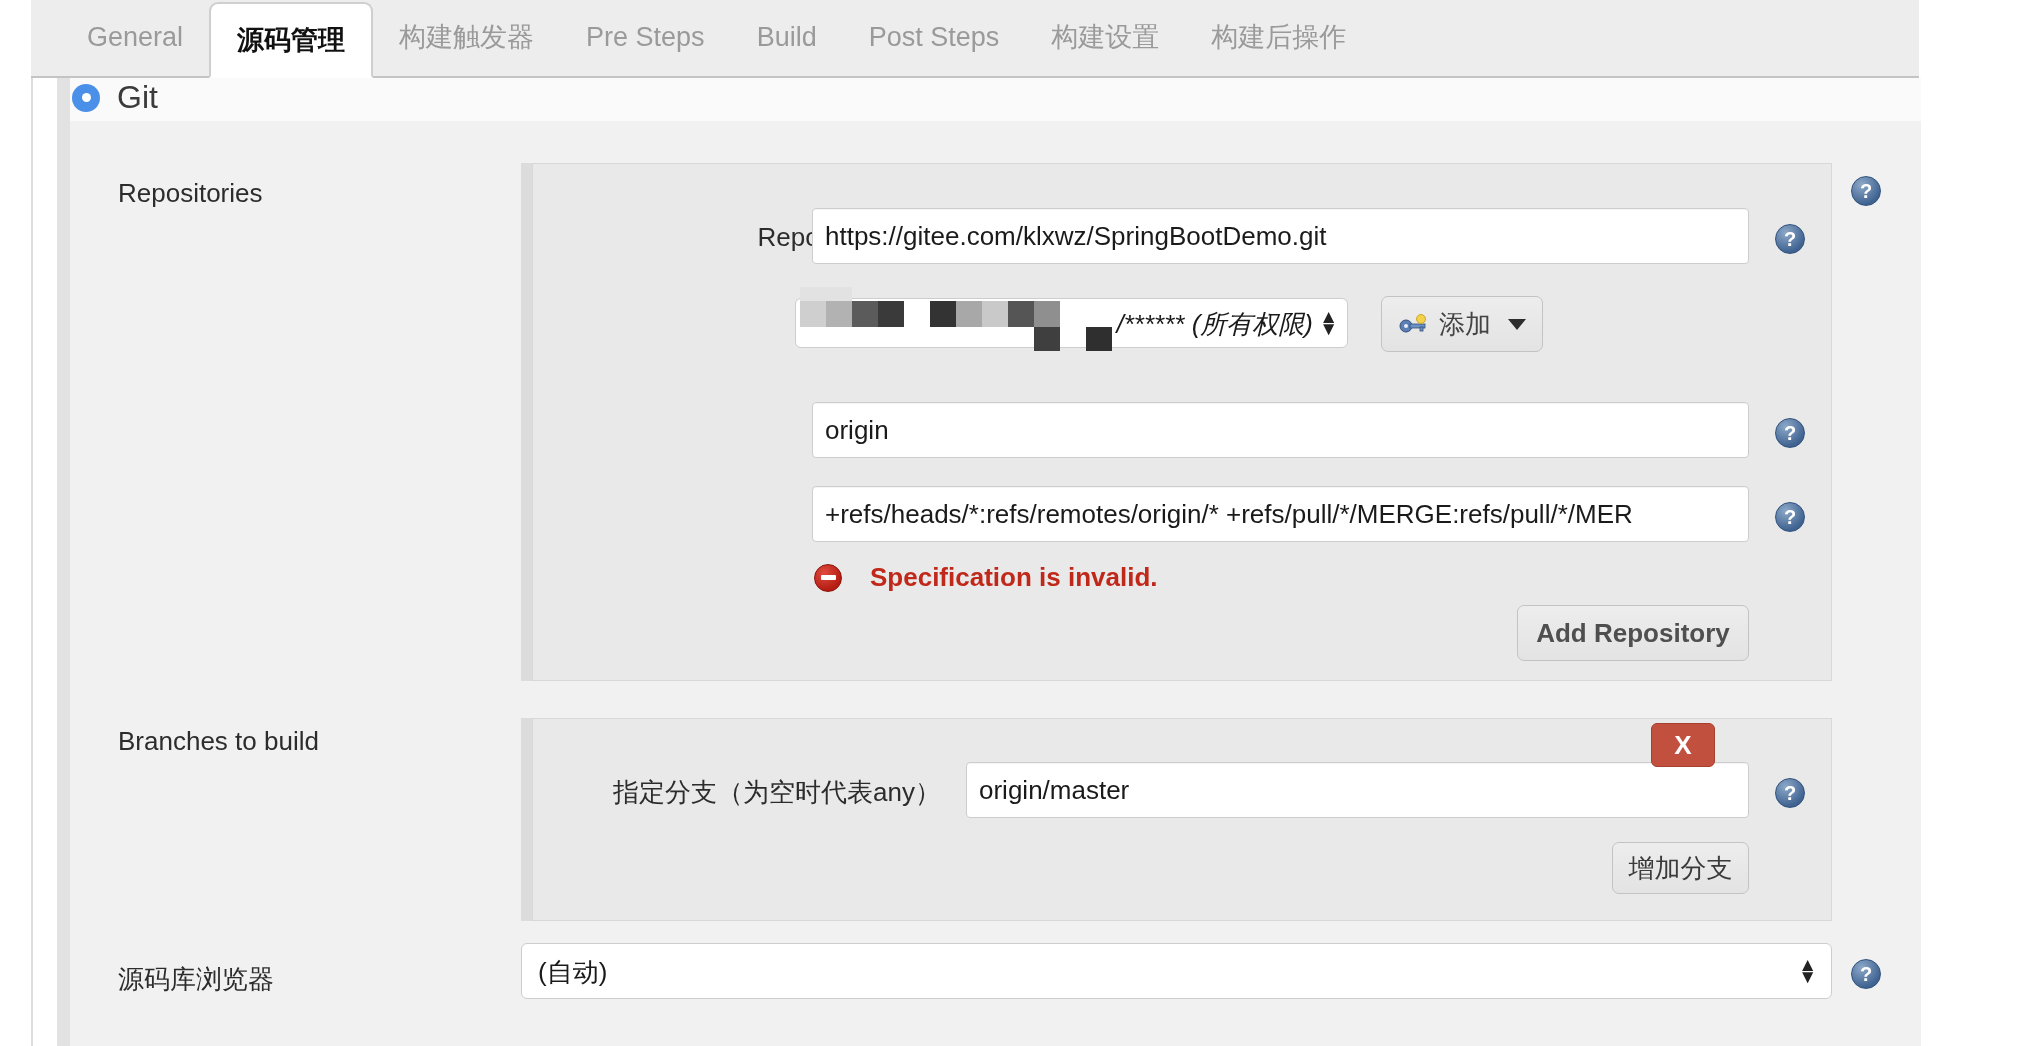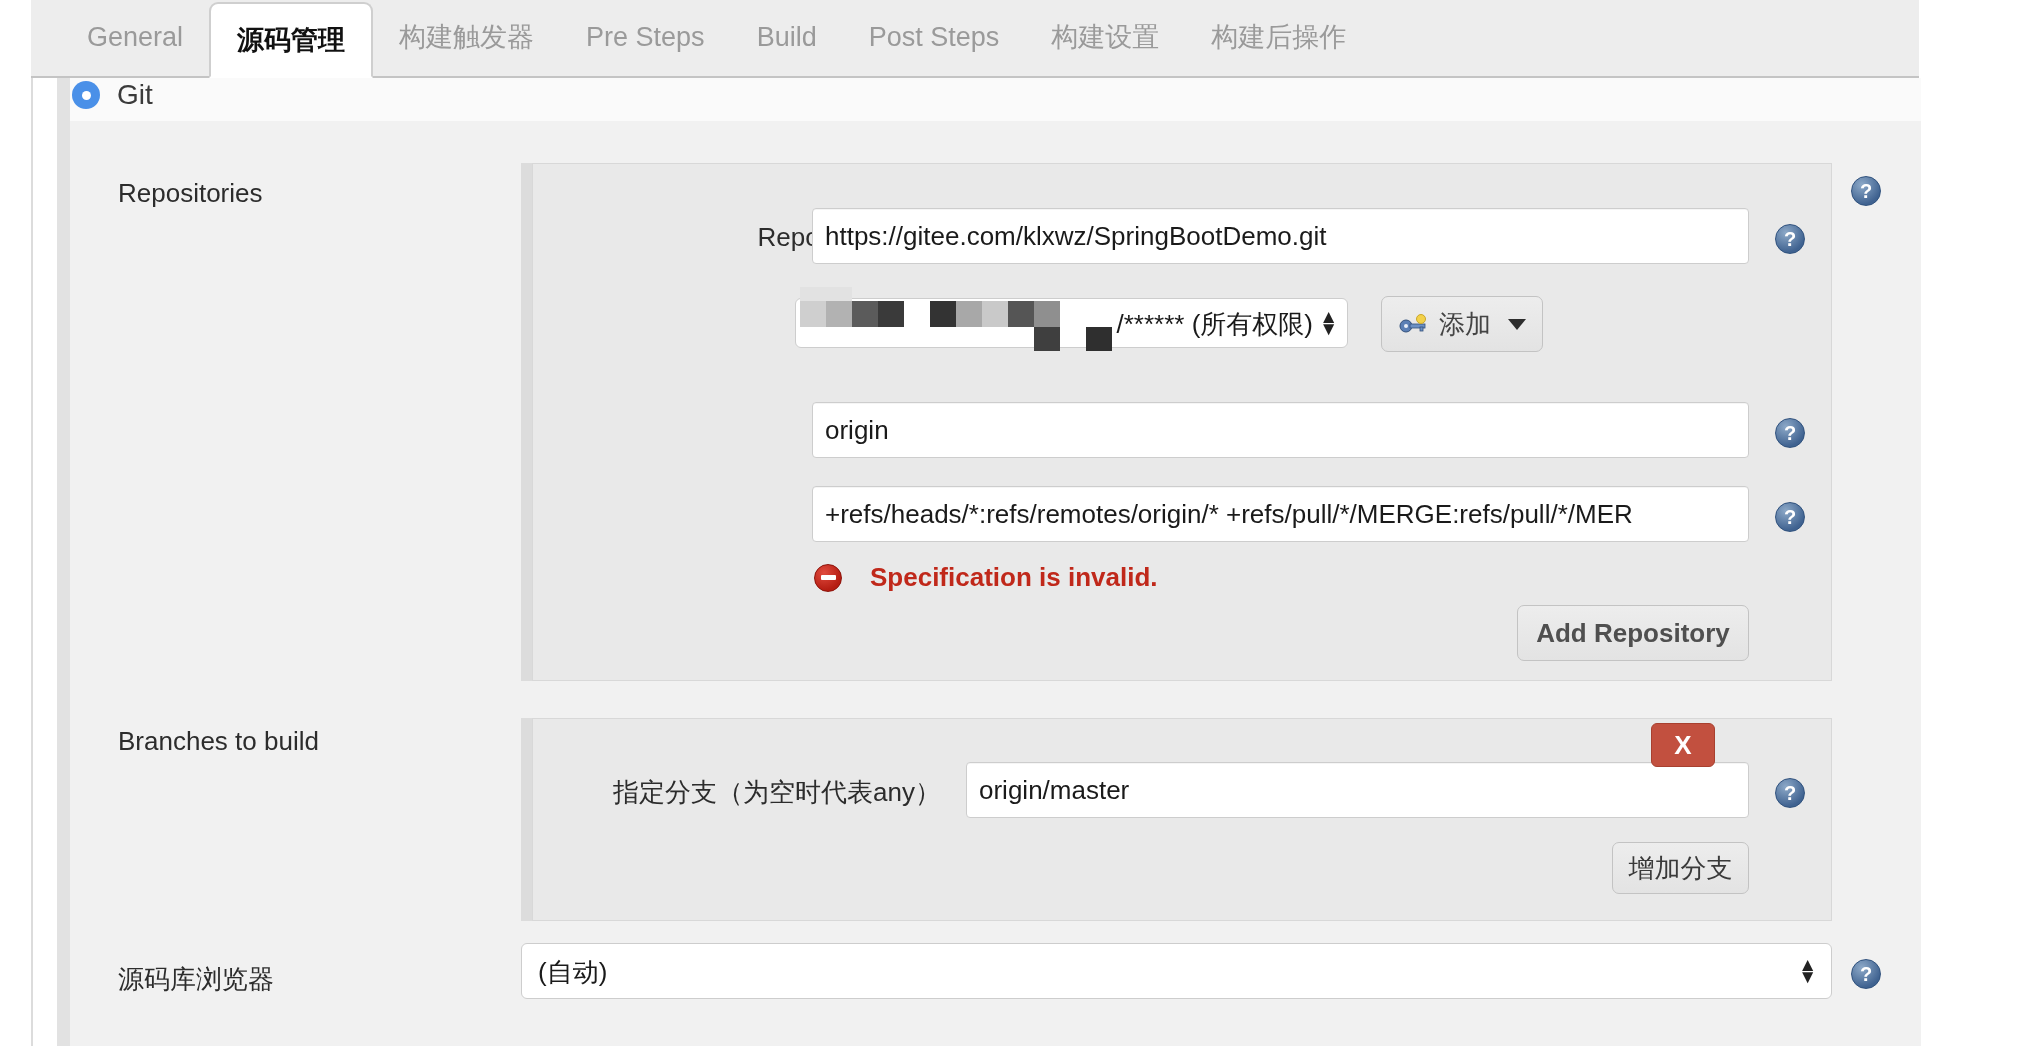--- a/index.html
+++ b/index.html
@@ -99,21 +99,21 @@
     width: 28px; height: 28px; border-radius: 50%;
     background: #4a90e8;
     display: flex; align-items: center; justify-content: center;
     cursor: pointer;
   }
   .radio i {
     width: 9px; height: 9px; border-radius: 50%;
     background: #ffffff; display: block;
   }
   .gitlabel {
-    font-size: 28px; color: #3b3b3b;
+    font-size: 32px; color: #3b3b3b;
     margin-left: 17px;
   }
 
   
   .sectlabel {
     position: absolute;
     font-size: 26px;
     color: #2c2c2c;
     white-space: nowrap;
   }
@@ -318,21 +318,21 @@
     <div class="repo-bar"></div>
     <div class="repo-box"></div>
   </div>
 
   <div class="flabel" style="position:absolute; left:586px; top:222px; width:355px;">Repository URL</div>
   <input class="txt" style="position: absolute; left: 812px; top: 208px; width: 937px; height: 56px;" value="https://gitee.com/klxwz/SpringBootDemo.git">
   <div class="help" style="left:1775px; top:224px;">?</div>
 
   <div class="flabel" style="position:absolute; left:586px; top:306px; width:355px;">Credentials</div>
 
-  <div class="credsel" style="position:absolute; left:795px; top:298px;">
+  <div class="credsel" style="position:absolute; left:795px; top:298px;font-style:italic;">
     <div class="credtext">/****** (所有权限)</div>
     <div class="credarrows">
       <span>▲</span>
         <span>▼</span>
     </div>
   </div>
 
   <div class="mosaic" style="position:absolute; left:800px; top:297px;">
     <span style="left:0px;   top:4px;  width:26px; height:26px; background:#cfcfcf;"></span>
     <span style="left:26px;  top:4px;  width:26px; height:26px; background:#b2b2b2;"></span>

